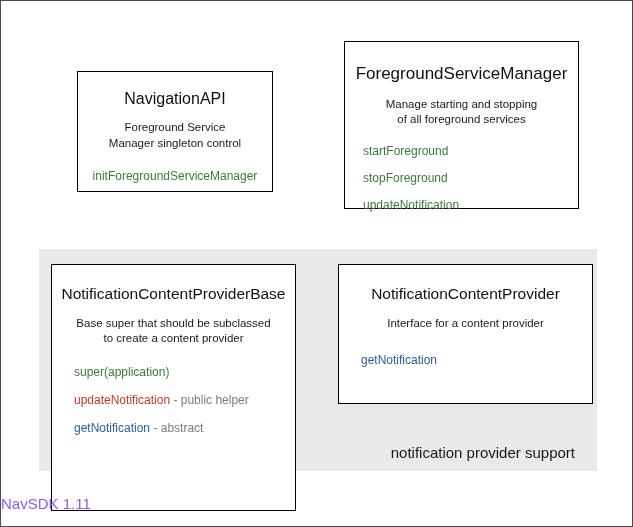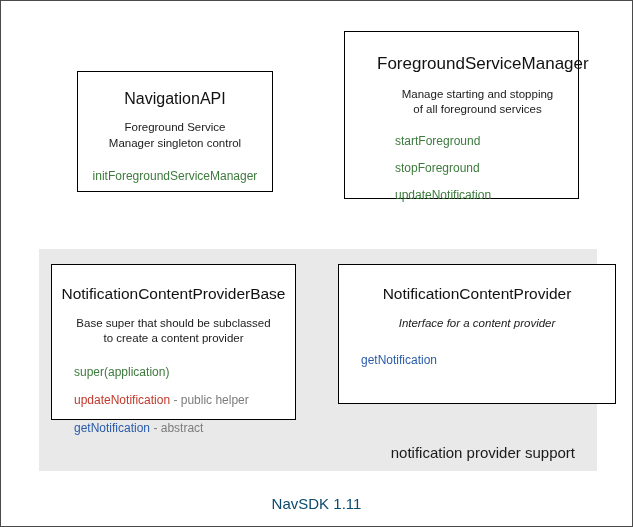--- a/index.html
+++ b/index.html
@@ -77,52 +77,52 @@
   
   #box-navigation-api {
     left: 76px; top: 70px; width: 196px; height: 121px;
   }
   #box-navigation-api .cb-title { font-size: 16px; margin-top: 18px; }
   #box-navigation-api .cb-desc  { margin-top: 12px; }
   #box-navigation-api .cb-methods { margin-top: 18px; }
   #box-navigation-api .method { margin-bottom: 10px; }
 
   #box-foreground-service-manager {
-    left: 343px; top: 30px; width: 235px; height: 168px; padding-left: 32px;
+    left: 343px; top: 40px; width: 235px; height: 168px;
   }
   #box-foreground-service-manager .cb-title { font-size: 17px; margin-top: 22px; }
   #box-foreground-service-manager .cb-desc  { margin-top: 13px; }
   #box-foreground-service-manager .cb-methods { margin-top: 16px; padding-left: 18px; }
   #box-foreground-service-manager .method { margin-bottom: 12px; }
 
   #box-notification-content-provider-base {
-    left: 50px; top: 263px; width: 245px; height: 156px;
+    left: 50px; top: 263px; width: 245px; height: 247px;
   }
   #box-notification-content-provider-base .cb-title { font-size: 15.5px; margin-top: 20px; }
   #box-notification-content-provider-base .cb-desc  { margin-top: 13px; }
   #box-notification-content-provider-base .cb-methods { margin-top: 18px; padding-left: 22px; }
   #box-notification-content-provider-base .method { margin-bottom: 13px; }
 
   #box-notification-content-provider {
-    left: 337px; top: 263px; width: 278px; height: 140px;
+    left: 337px; top: 263px; width: 255px; height: 140px;
   }
   #box-notification-content-provider .cb-title { font-size: 15.5px; margin-top: 20px; }
-  #box-notification-content-provider .cb-desc  { margin-top: 13px; font-style: italic; }
+  #box-notification-content-provider .cb-desc  { margin-top: 13px; }
   #box-notification-content-provider .cb-methods { margin-top: 22px; padding-left: 22px; }
   #box-notification-content-provider .method { margin-bottom: 10px; }
 
   
   .footer-caption {
     position: absolute;
     left: 0;
     right: 0;
     top: 494px;
-    text-align: center;
+    text-align: left;
     font-size: 15px;
-    color: #0c4a6e;
+    color: #8b5cf6;
   }
 </style>
 </head>
 <body>
 
 <div id="canvas">
 
   <div class="group-panel">
     <div class="group-label">notification provider support</div>
   </div>

